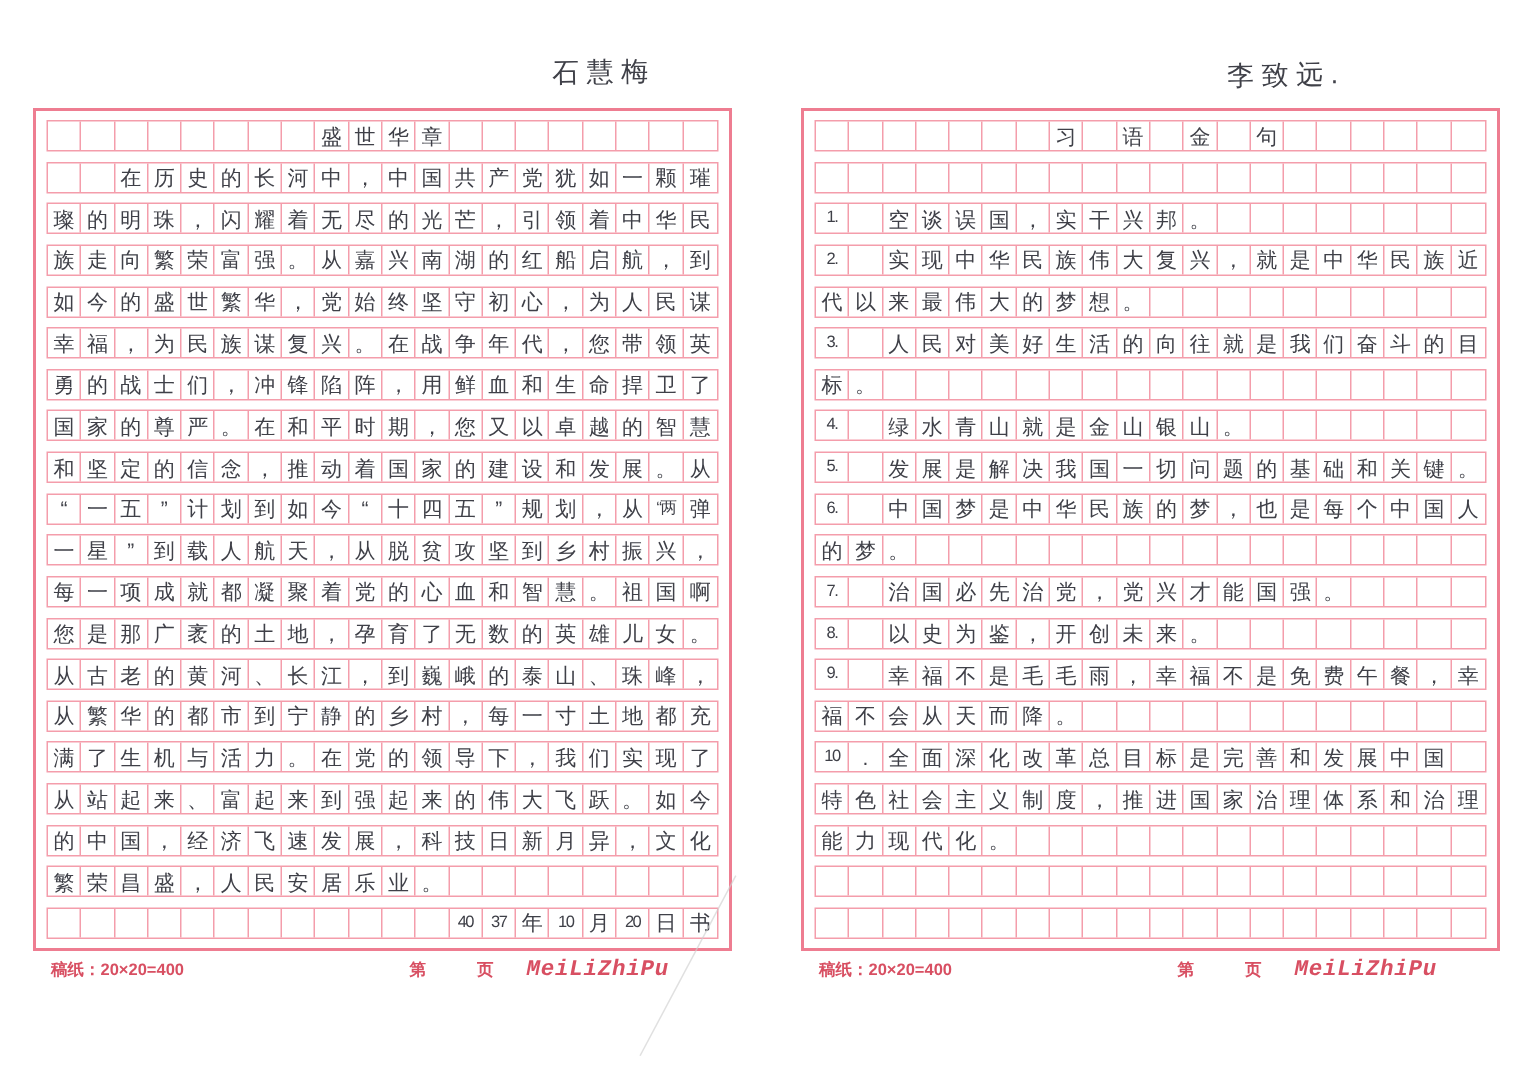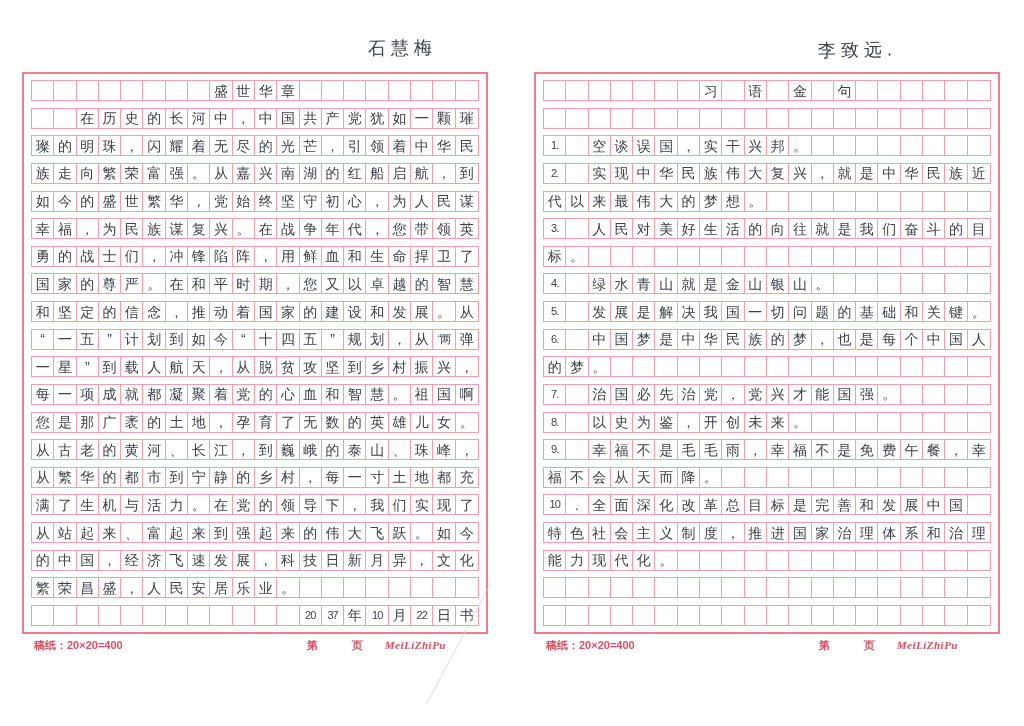--- a/index.html
+++ b/index.html
@@ -27,22 +27,22 @@
   .grid-cell:last-child{border-right:none;}
   .grid-cell.tight{font-size:11px;letter-spacing:-1px;}
   .footer{
     position:absolute;width:466px;display:flex;align-items:baseline;
     color:#d84f62;font-size:11px;font-weight:bold;justify-content:flex-end;
   }
   .footer .spacer{flex:1;}
   .footer .page-pre{margin-right:34px;}
   .footer .page-post{margin-right:22px;}
   .footer .brand{
-    font-family:Liberation Serif, serif;font-style:italic;
-    font-size:11px;letter-spacing:0.5px;margin-right:42px;font-weight:bold;
+    font-family:Liberation Mono, monospace;font-style:italic;
+    font-size:15px;letter-spacing:0.5px;margin-right:42px;font-weight:bold;
   }
   .artifact-line{
     position:absolute;left:491px;top:584px;width:136px;height:1px;
     background:#cfcfcf;opacity:0.65;transform:rotate(118deg);transform-origin:0 0;
   }
 </style>
 </head>
 <body>
 
 <div class="author" style="left:368px;top:36px;">石慧梅</div>
@@ -473,26 +473,26 @@
       <div class="grid-cell"></div>
       <div class="grid-cell"></div>
       <div class="grid-cell"></div>
       <div class="grid-cell"></div>
       <div class="grid-cell"></div>
       <div class="grid-cell"></div>
       <div class="grid-cell"></div>
       <div class="grid-cell"></div>
       <div class="grid-cell"></div>
       <div class="grid-cell"></div>
-      <div class="grid-cell tight">20</div>
+      <div class="grid-cell tight">40</div>
       <div class="grid-cell tight">37</div>
       <div class="grid-cell">年</div>
       <div class="grid-cell tight">10</div>
       <div class="grid-cell">月</div>
-      <div class="grid-cell tight">22</div>
+      <div class="grid-cell tight">20</div>
       <div class="grid-cell">日</div>
       <div class="grid-cell">书</div>
     </div>
   </div>
 
 <div class="page" style="left:534px;">
     <div class="grid-row">
       <div class="grid-cell"></div>
       <div class="grid-cell"></div>
       <div class="grid-cell"></div>

